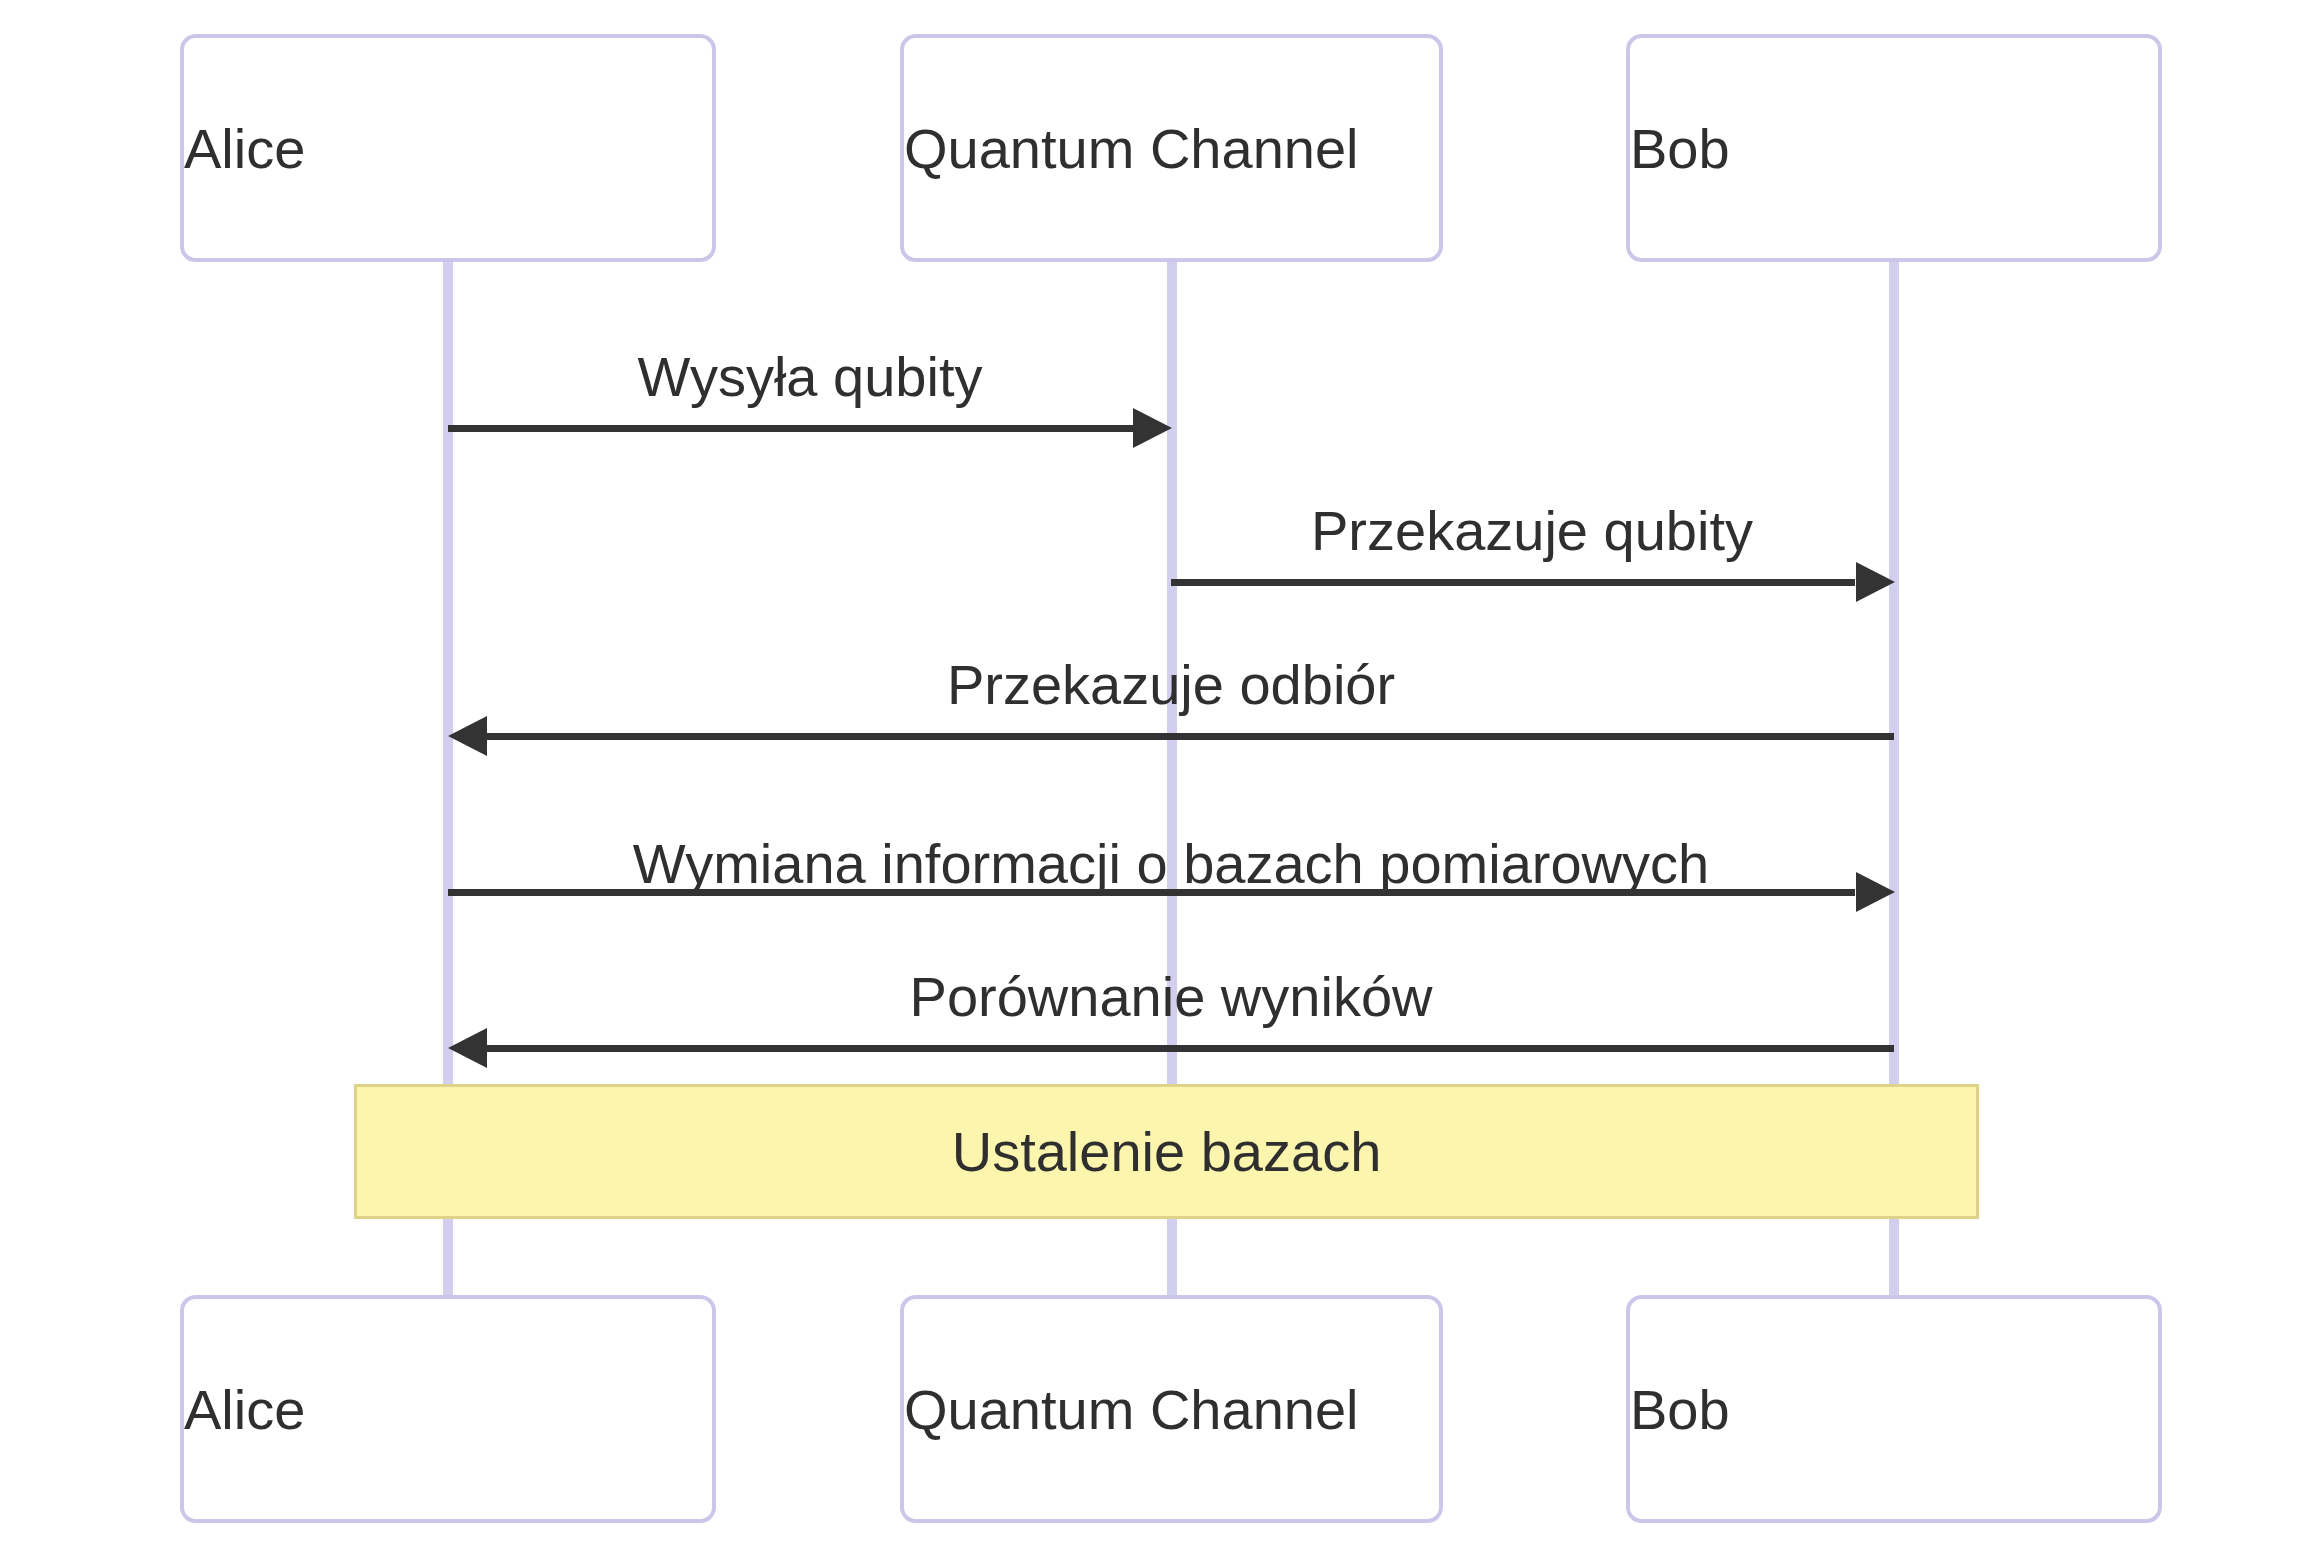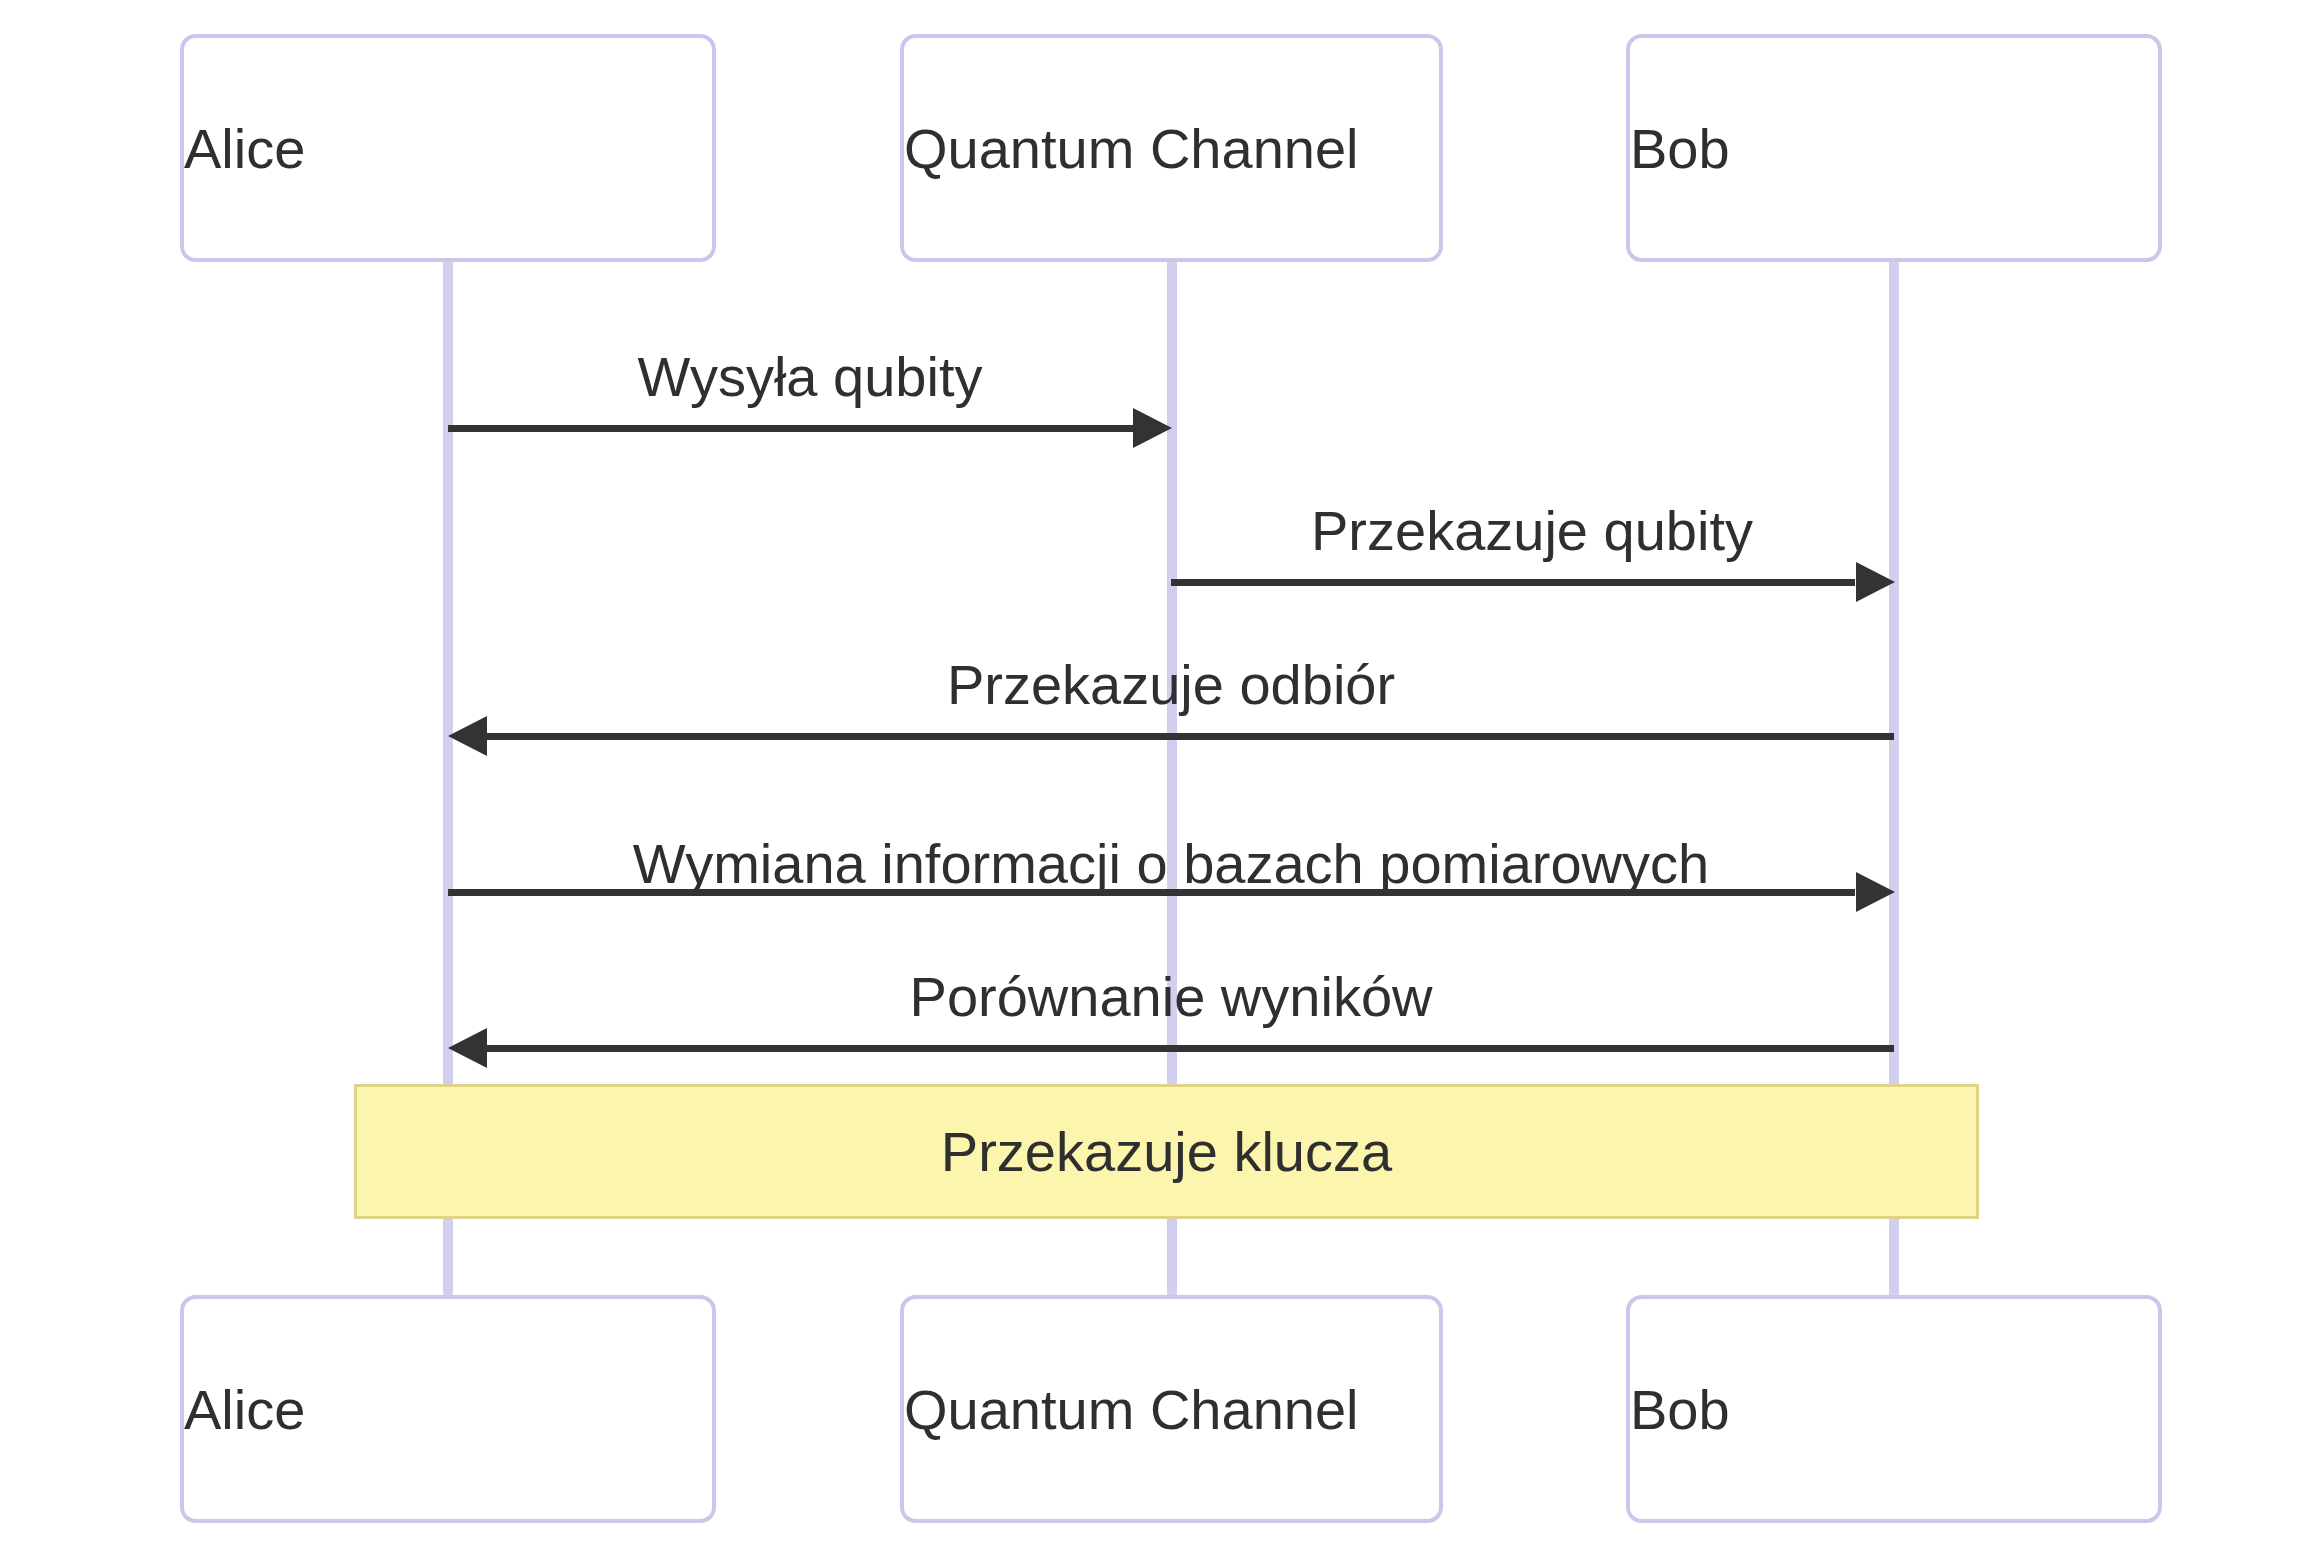--- a/index.html
+++ b/index.html
@@ -123,21 +123,21 @@
 
   <div class="msg-label m4-label">Wymiana informacji o bazach pomiarowych</div>
   <div class="msg-line m4-line"></div>
   <div class="head-right m4-head"></div>
 
   <div class="msg-label m5-label">Porównanie wyników</div>
   <div class="msg-line m5-line"></div>
   <div class="head-left m5-head"></div>
 
   <div class="note">
-    <span>Przekazuje klucza</span>
+    <span>Ustalenie bazach</span>
   </div>
 
   <div class="actor-box box-alice-bottom">
     <span>Alice</span>
   </div>
   <div class="actor-box box-qc-bottom">
     <span>Quantum Channel</span>
   </div>
   <div class="actor-box box-bob-bottom">
     <span>Bob</span>

